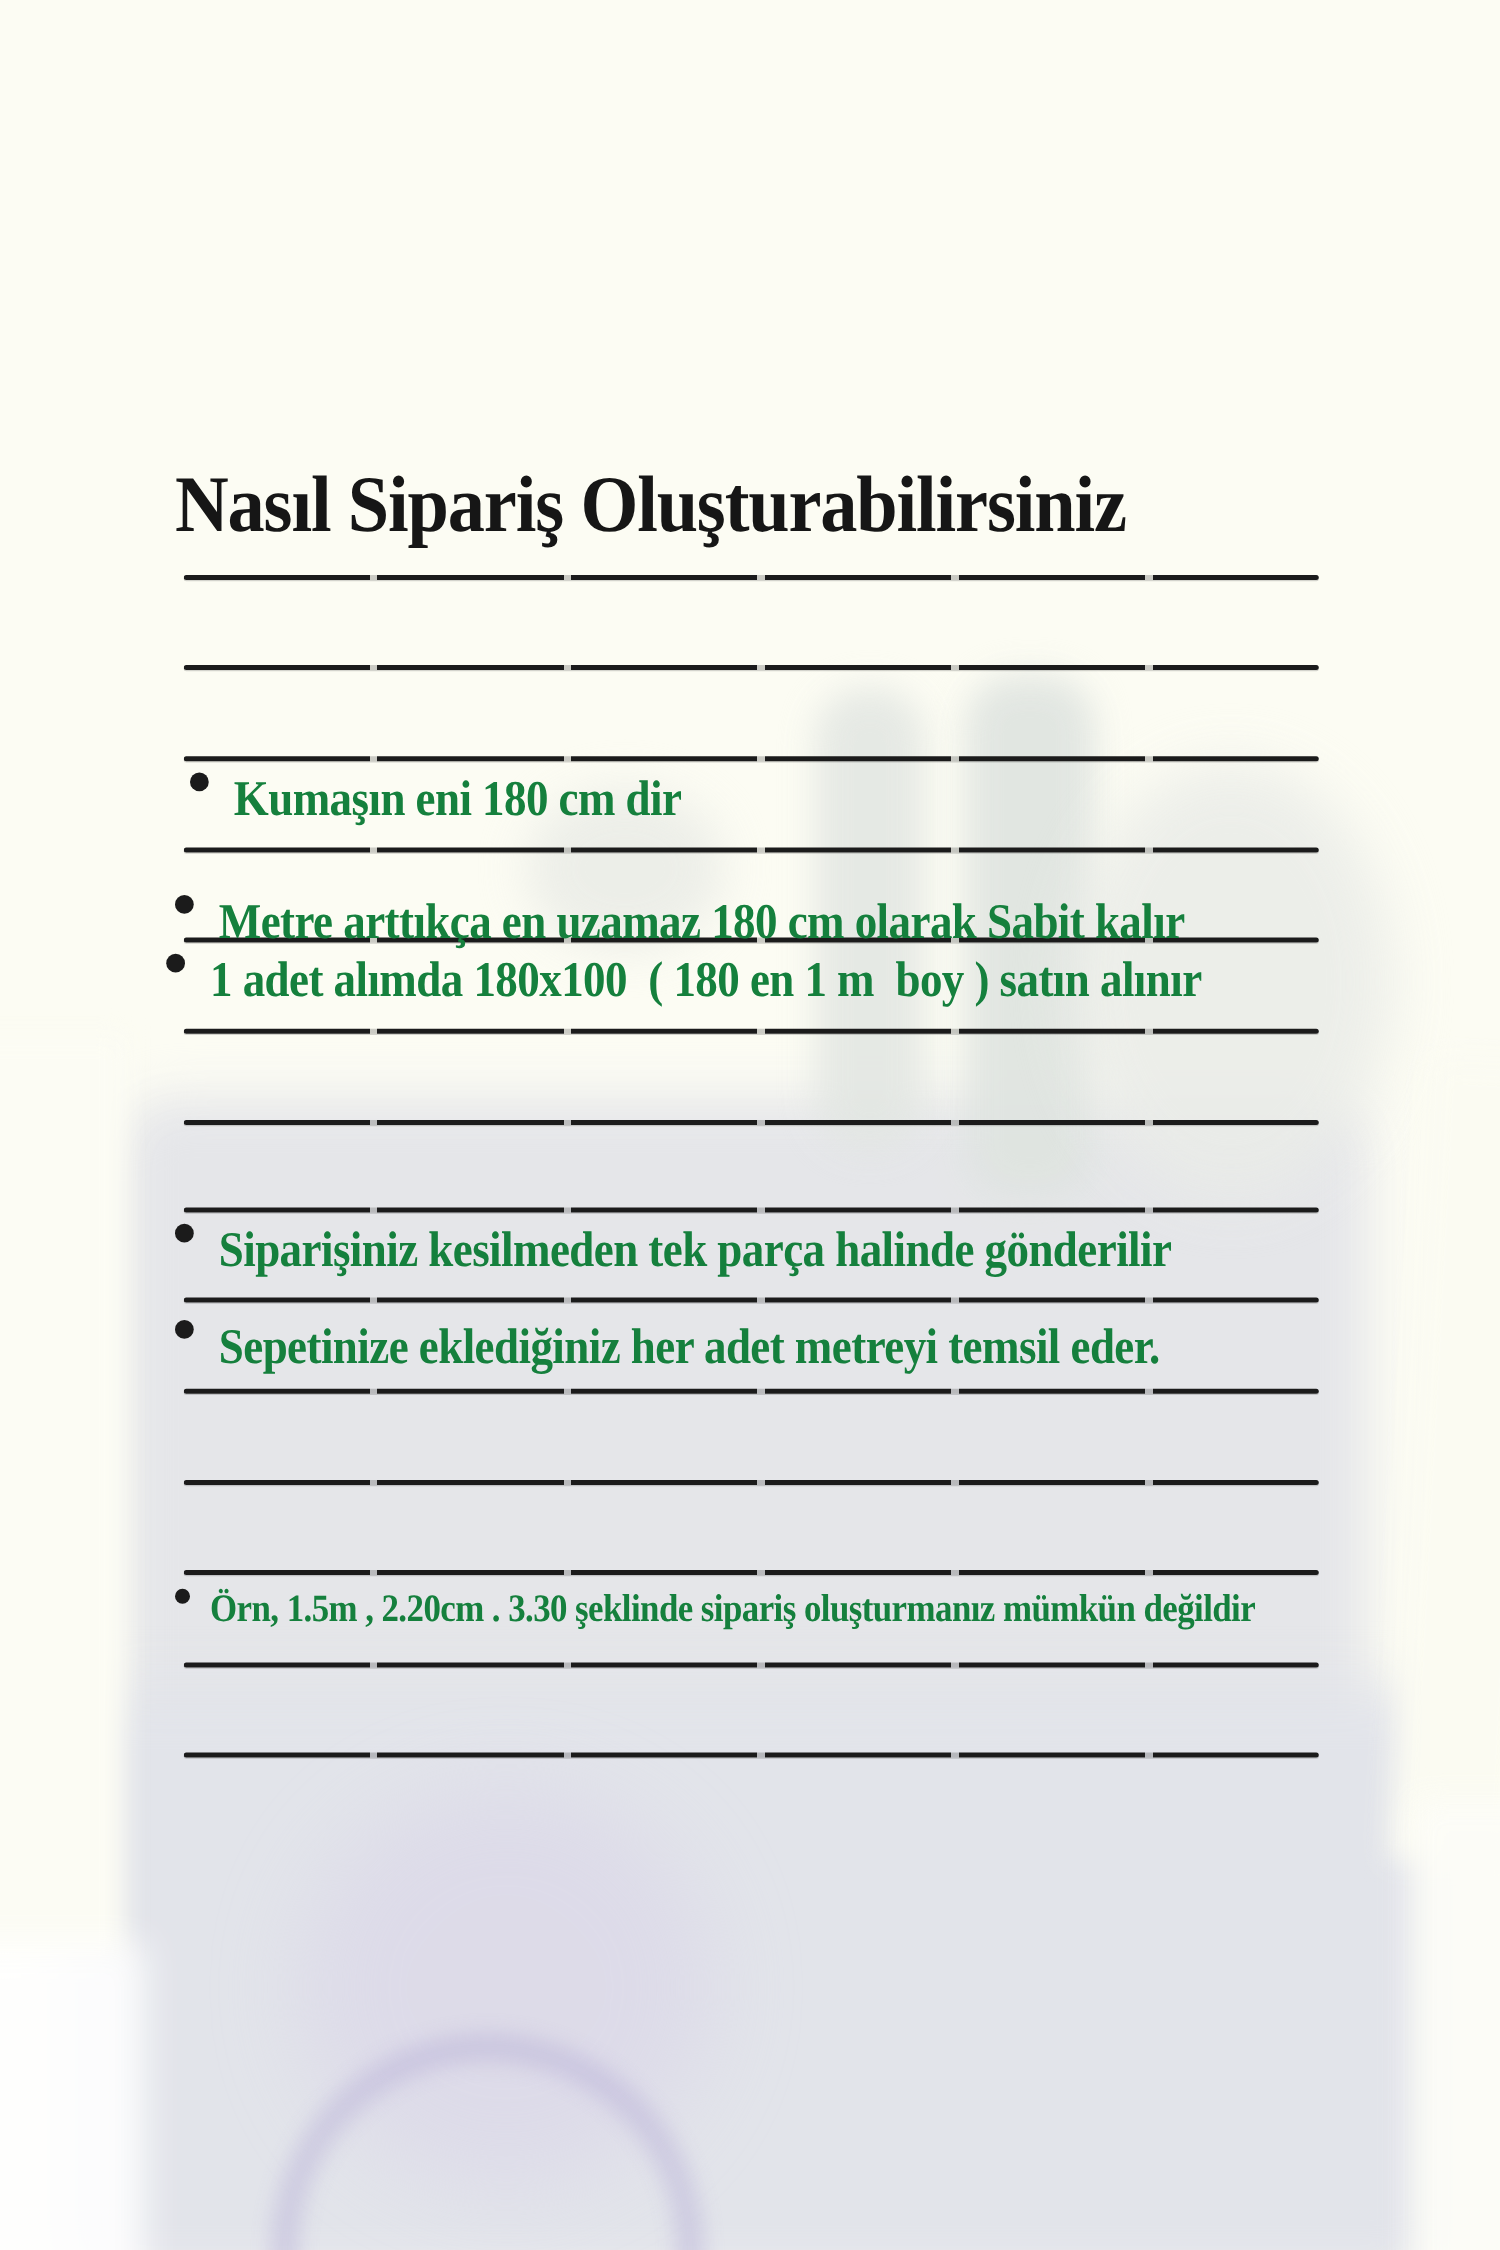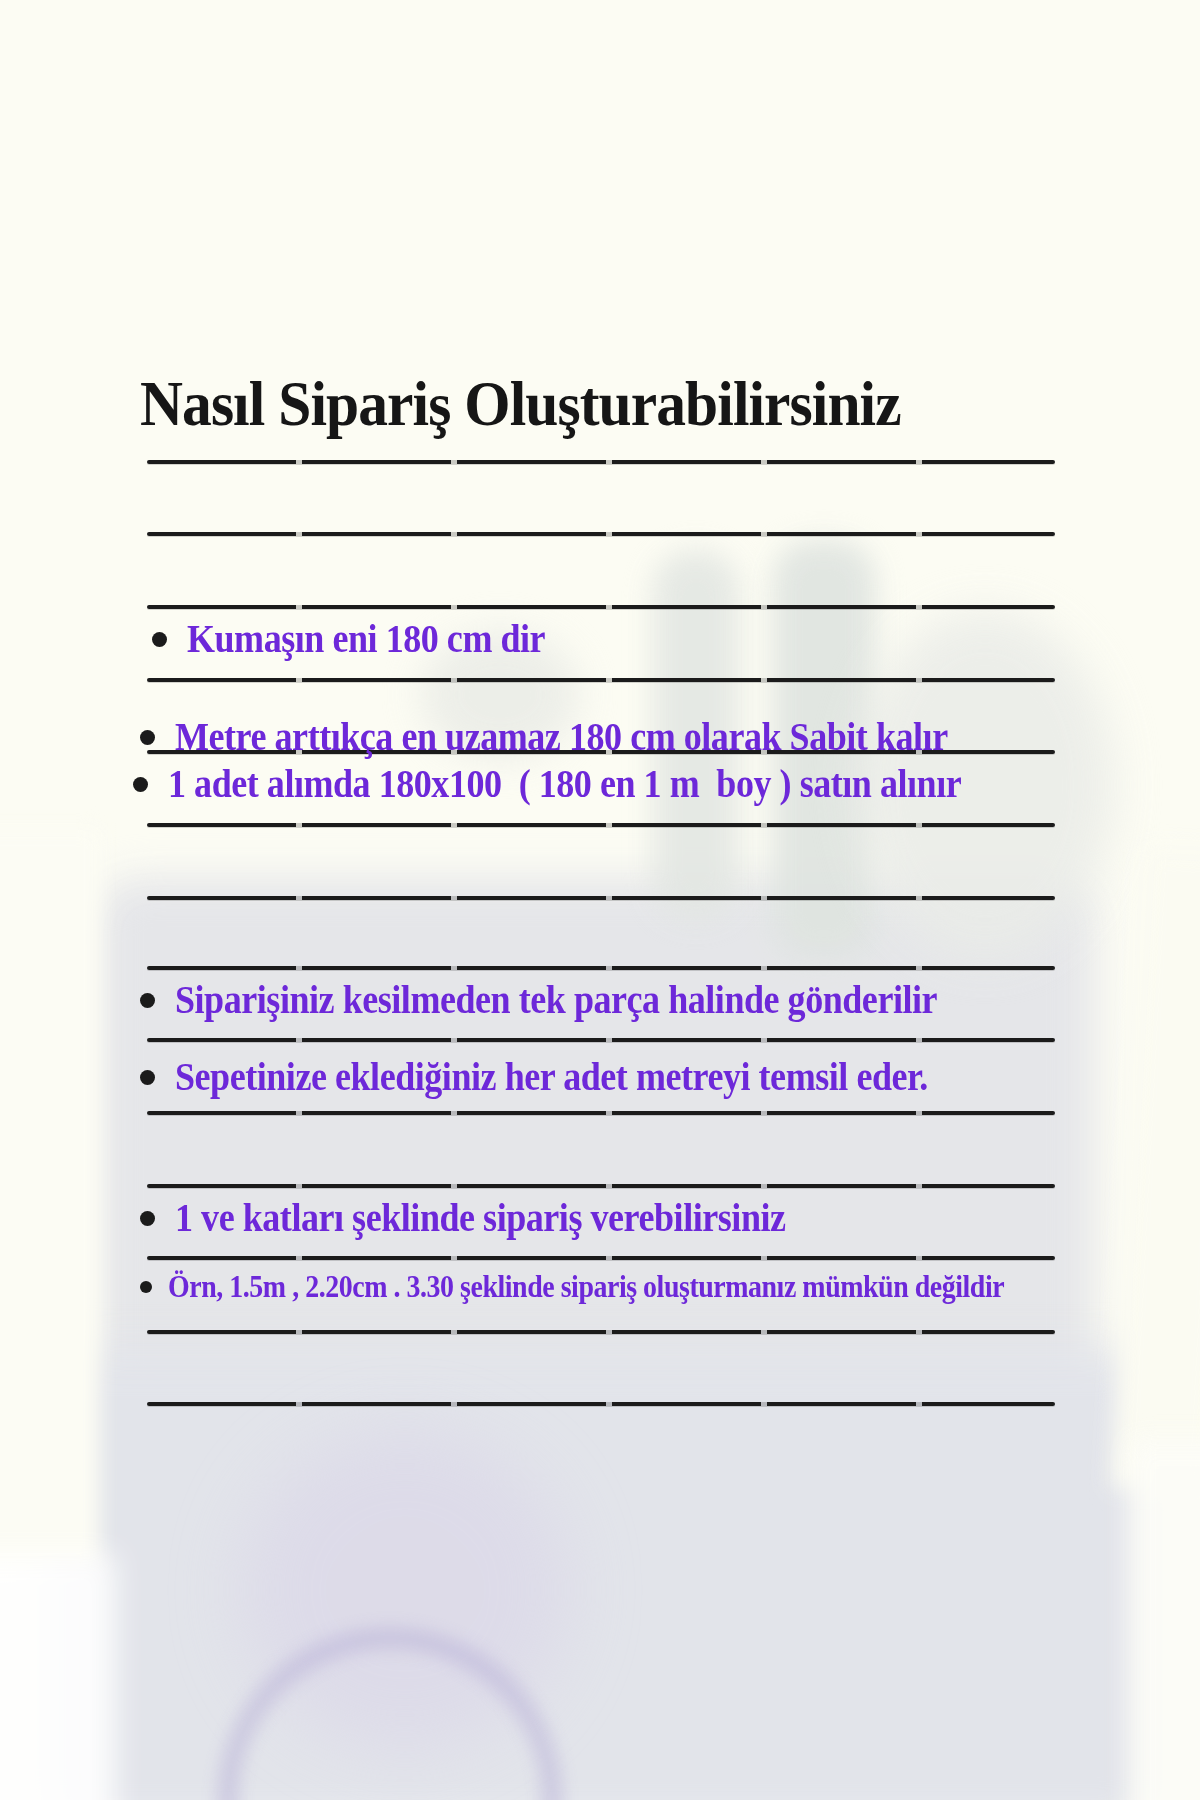--- a/index.html
+++ b/index.html
@@ -86,22 +86,22 @@
     border-radius:2px;
     box-shadow:0 1px 0 rgba(27,27,27,.18);
   }
   .title{
     position:absolute;left:140px;top:372px;margin:0;
     font-size:64px;font-weight:700;color:#161616;
     letter-spacing:-1px;line-height:1;white-space:pre;
     transform:scaleX(.93);transform-origin:0 50%;
   }
   .bullet-row{
-    position:absolute;display:flex;align-items:center;
-    color:#6d28d9;
+    position:absolute;display:flex;align-items:flex-start;
+    color:#15803d;
   }
   .dot{
     width:15px;height:15px;border-radius:50%;
     background:#1b1b1b;flex:0 0 auto;
     margin-right:20px;
   }
   .dot.small{width:12px;height:12px;margin-right:16px;}
   .bullet-text{
     display:inline-block;
     font-weight:700;line-height:1.05;white-space:pre;
@@ -160,22 +160,18 @@
     <span class="bullet-text">1 adet alımda 180x100  ( 180 en 1 m  boy ) satın alınır</span>
   </div>
   <div class="bullet-row fs-std" style="left:140px;top:1056px">
     <span class="dot"></span>
     <span class="bullet-text">Sepetinize eklediğiniz her adet metreyi temsil eder.</span>
   </div>
   <div class="bullet-row fs-std" style="left:140px;top:979px">
     <span class="dot"></span>
     <span class="bullet-text">Siparişiniz kesilmeden tek parça halinde gönderilir</span>
   </div>
-  <div class="bullet-row fs-std" style="left:140px;top:1197px">
-    <span class="dot"></span>
-    <span class="bullet-text">1 ve katları şeklinde sipariş verebilirsiniz</span>
-  </div>
   <div class="bullet-row fs-sml" style="left:140px;top:1271px">
     <span class="dot small"></span>
     <span class="bullet-text">Örn, 1.5m , 2.20cm . 3.30 şeklinde sipariş oluşturmanız mümkün değildir</span>
   </div>
 
 </div>
 
 </body></html>

